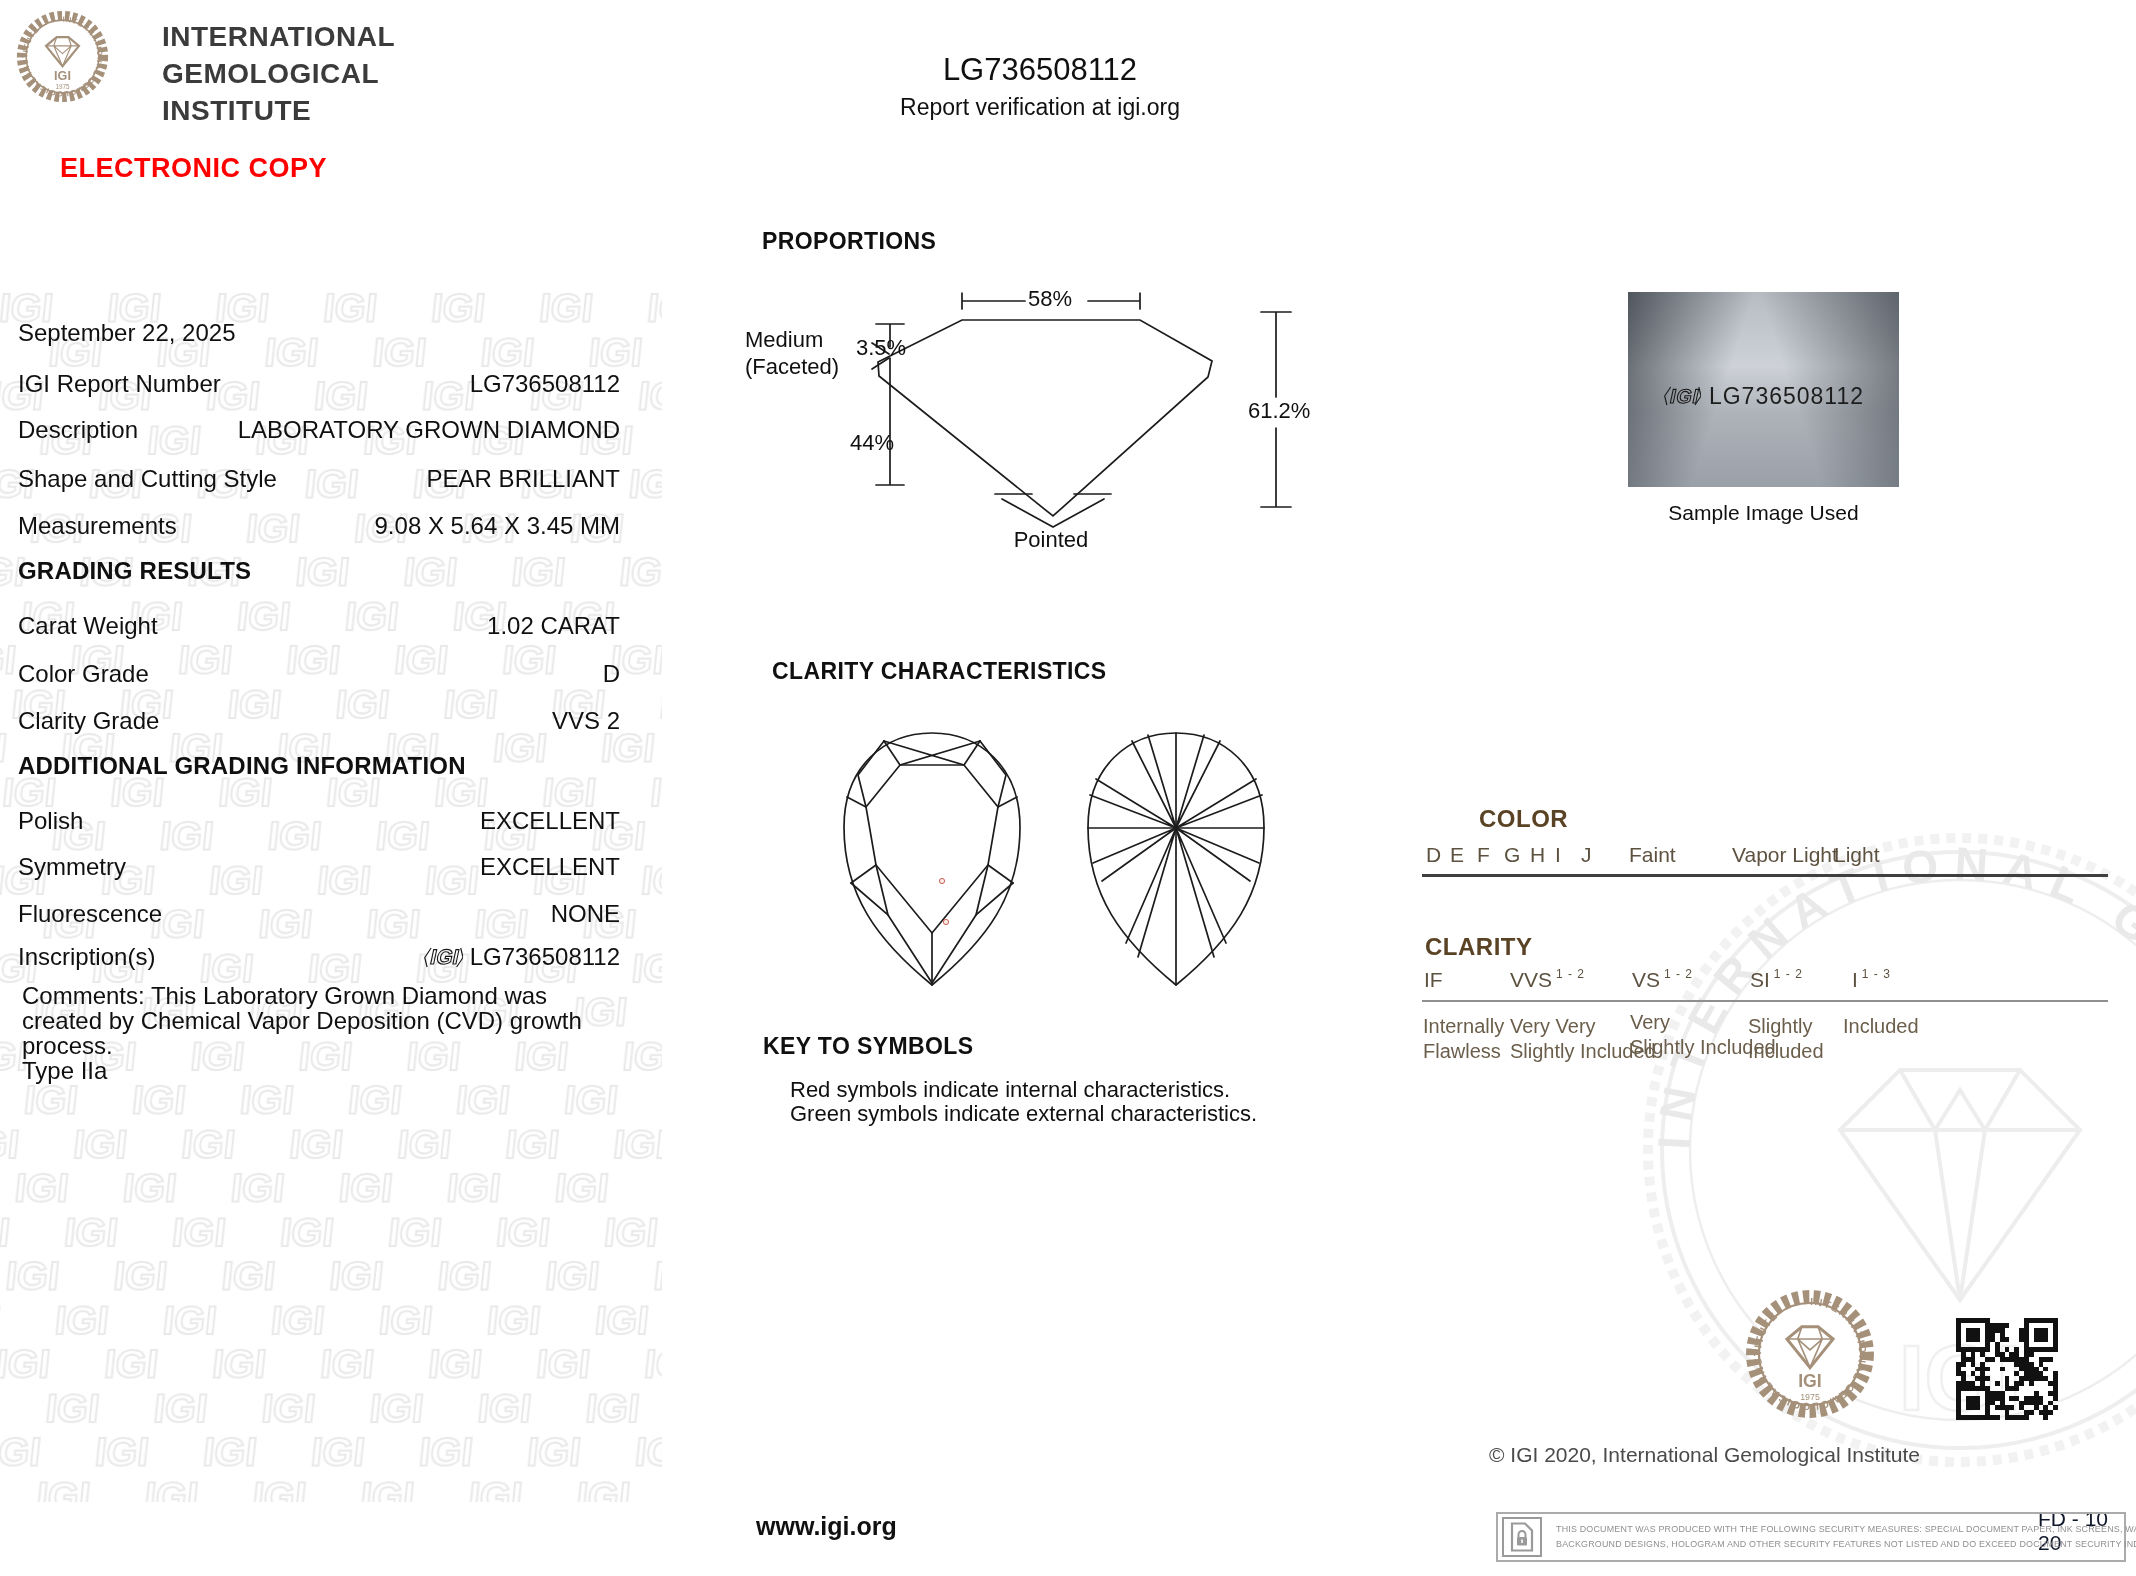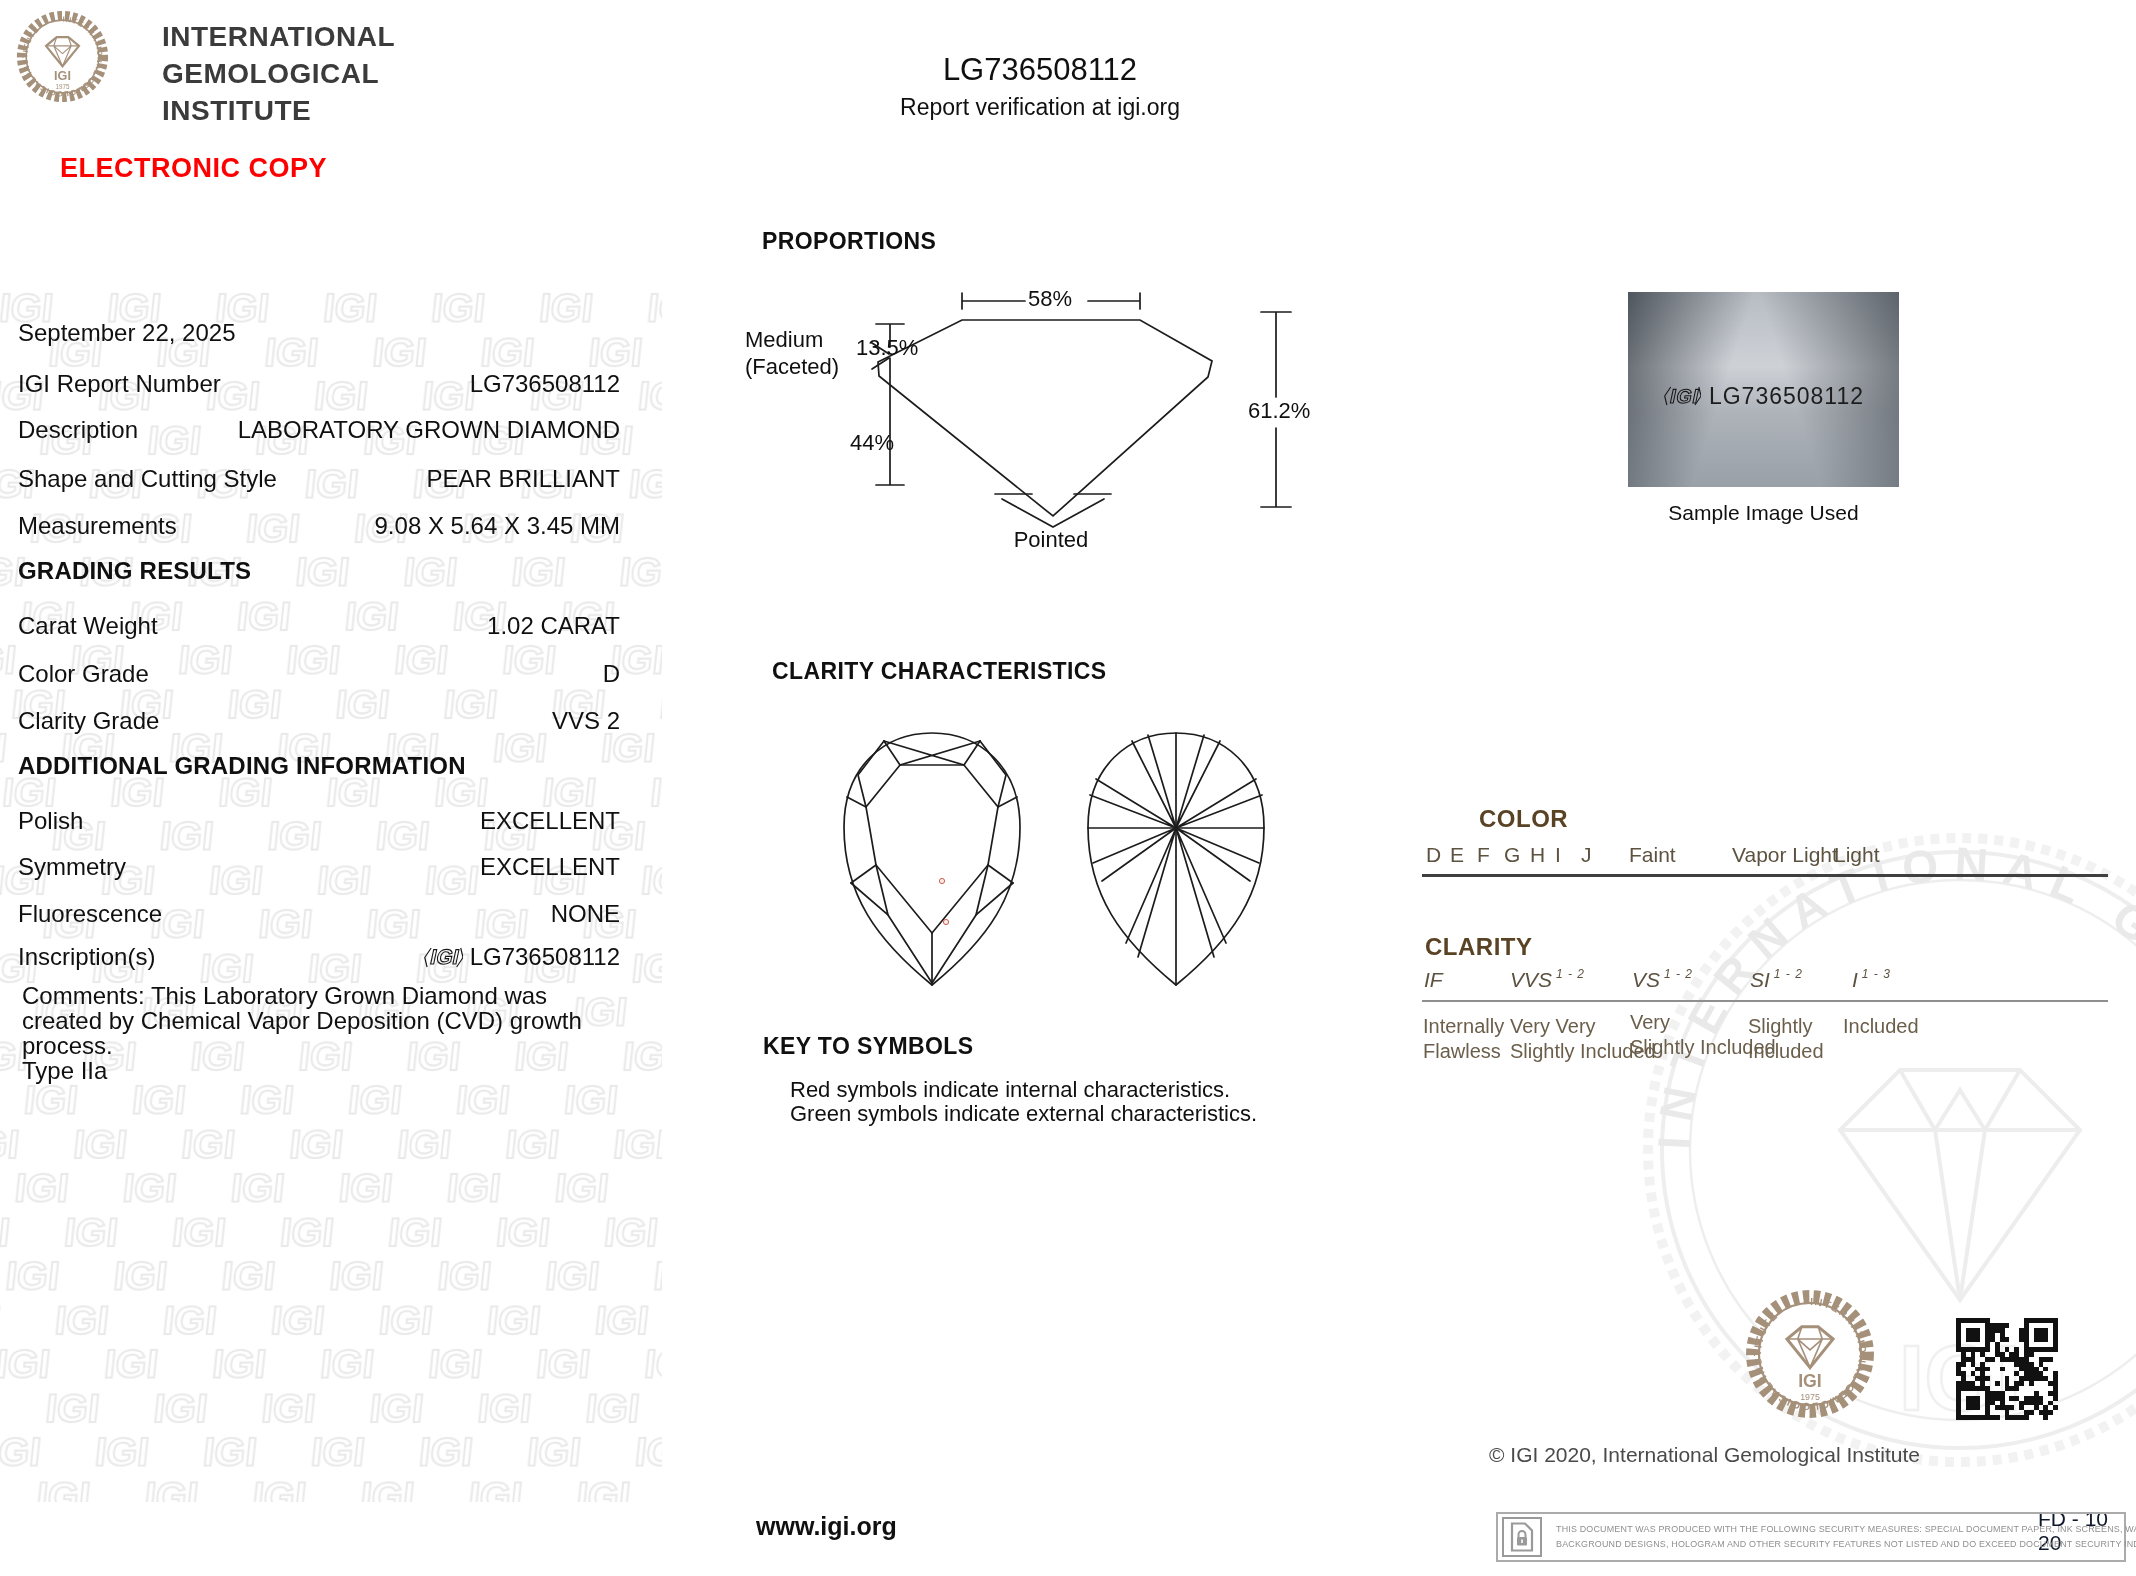--- a/index.html
+++ b/index.html
@@ -8,21 +8,21 @@
   .c{position:absolute;z-index:2;}
   .wm{position:absolute;z-index:0;}
   .b{font-weight:bold;}
   .lrow{left:18px;width:602px;display:flex;justify-content:space-between;font-size:24px;}
   .lhead{left:18px;font-size:24px;font-weight:bold;letter-spacing:.2px;}
   .cmt{left:22px;width:610px;font-size:24px;line-height:26px;}
   .diagram line, .diagram path, .diagram polyline, .diagram polygon{stroke:#1c1c1c;stroke-width:1.7;fill:none;stroke-linecap:round;}
   .plabel{font-size:22px;color:#101010;}
   .center{text-align:center;}
   .scale-letter{font-size:21px;color:#5d5240;}
-  .code{font-size:21px;color:#5d5240;font-style:italic;}
+  .code{font-size:21px;color:#5d5240;}
   .code .sup{font-size:12px;position:relative;top:-9px;margin-left:4px;letter-spacing:1px;}
   .desc{font-size:20px;line-height:25px;color:#6b5e4b;}
   .photo{left:1628px;top:292px;width:271px;height:195px;overflow:hidden;
      background:
        linear-gradient(108deg, rgba(62,68,76,.85) 0%, rgba(62,68,76,0) 38%),
        linear-gradient(252deg, rgba(72,78,86,.80) 0%, rgba(72,78,86,0) 42%),
        linear-gradient(180deg,#b7bcc3 0%,#ced2d7 38%,#aeb3ba 62%,#9aa0a8 100%);}
   .girdle-band{position:absolute;left:0;top:40%;width:100%;height:27%;
      background:linear-gradient(90deg,#cicfb4,#cfcfb4 0%,#e4e4cc 35%,#d8d8bd 70%,#c6c6ae 100%);
      display:flex;align-items:center;justify-content:center;gap:8px;
@@ -184,21 +184,21 @@
     <path d="M521,27 H551 M536,27 V112 M536,143 V222 M521,222 H551"></path>
 
     <path d="M136,39 H164 M150,39 V62 M132,58 L149,69 M132,84 L149,73 M150,73 V200 M136,200 H164"></path>
   </svg>
 
   <div class="c plabel center" style="left:990px;top:286px;width:120px;">58%</div>
   <div class="c plabel" style="left:745px;top:326px;line-height:27px;">
     <div>Medium</div>
     <div>(Faceted)</div>
   </div>
-  <div class="c plabel" style="left:856px;top:335px;">13.5%</div>
+  <div class="c plabel" style="left:856px;top:335px;">3.5%</div>
   <div class="c plabel" style="left:850px;top:430px;">44%</div>
   <div class="c plabel" style="left:1248px;top:398px;">61.2%</div>
   <div class="c plabel center" style="left:986px;top:527px;width:130px;">Pointed</div>
 
   <div class="c b" style="left:772px;top:658px;font-size:23px;letter-spacing:.4px;">CLARITY CHARACTERISTICS</div>
 
   <svg class="c diagram" style="left:830px;top:715px" width="520" height="292" viewBox="0 0 520 292">
 
     <path d="M102,270 C47,225 14,180 14,112 C14,52 54,18 102,18 C150,18 190,52 190,112 C190,180 157,225 102,270 Z"></path>
 

